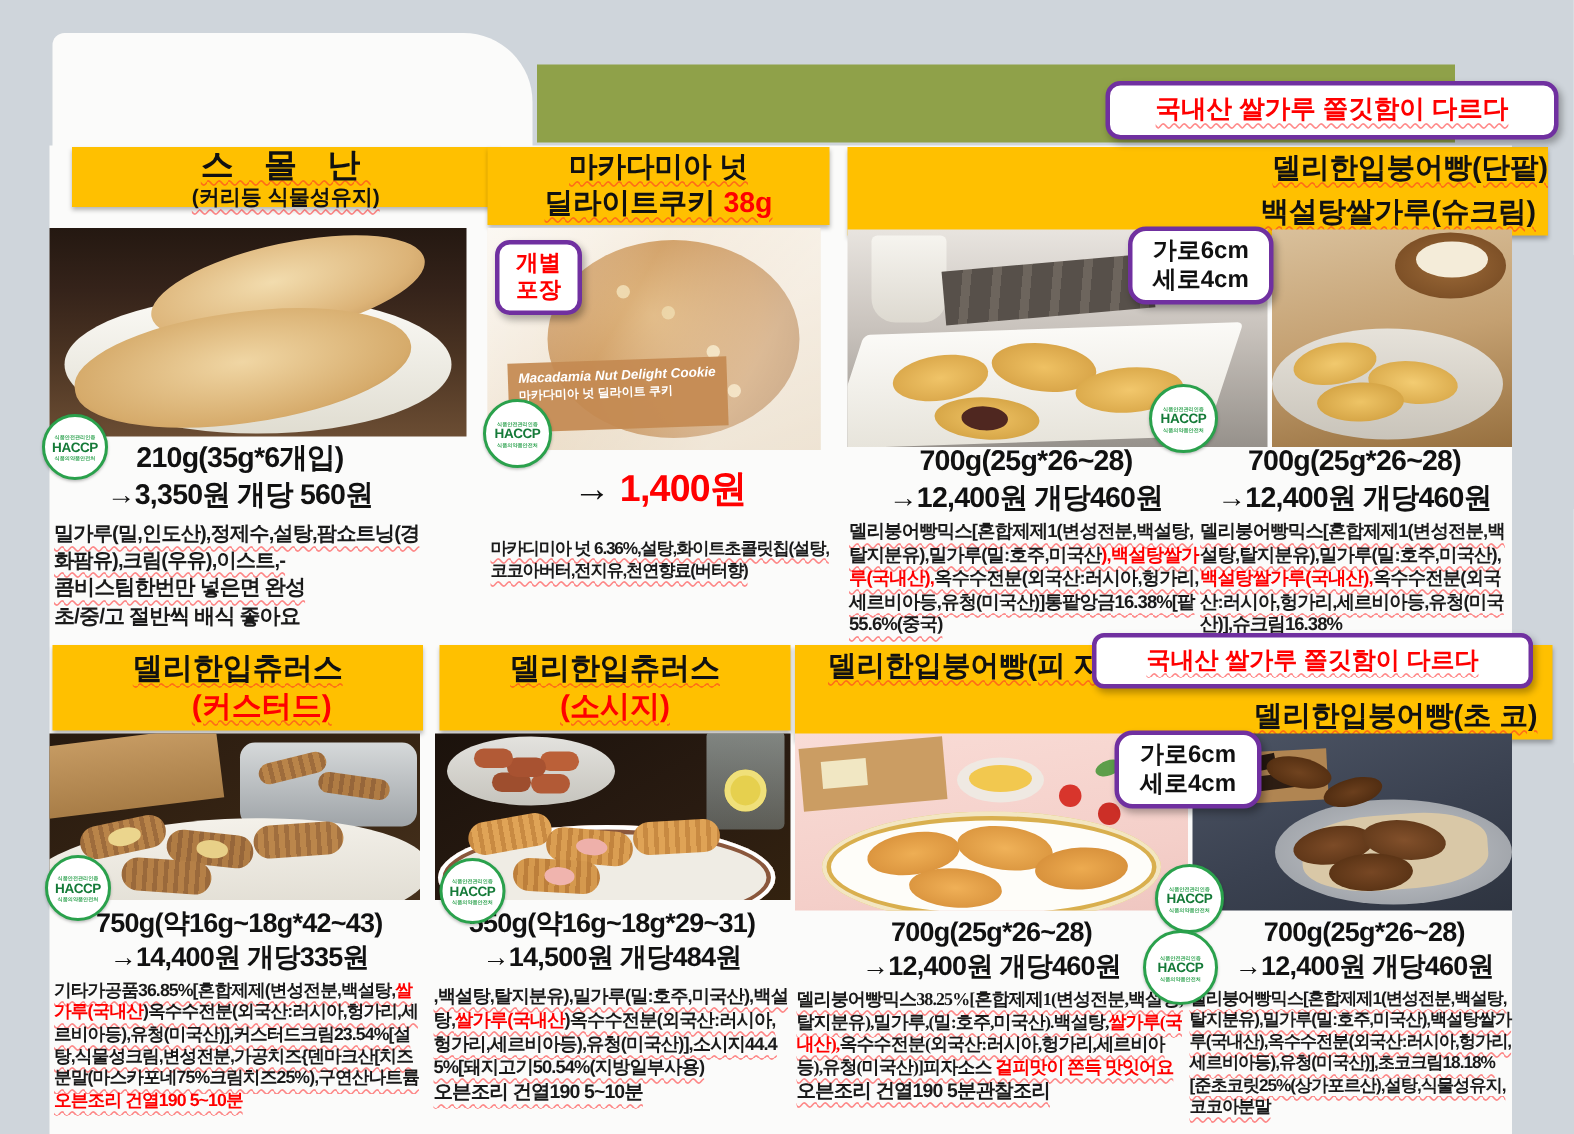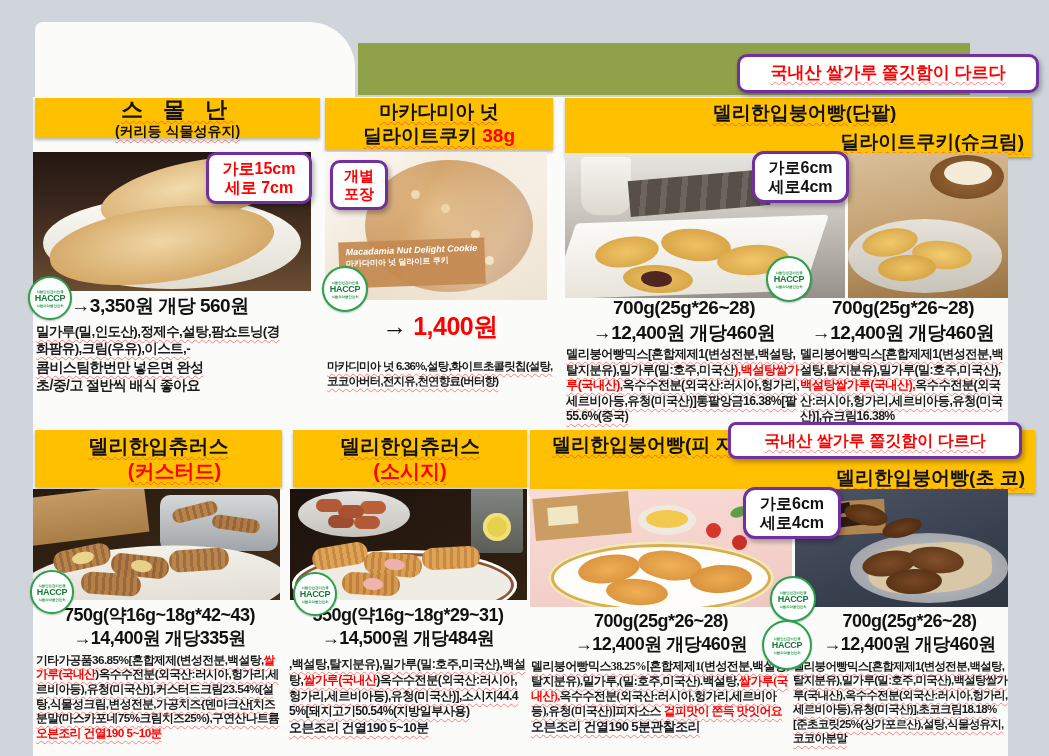--- a/index.html
+++ b/index.html
@@ -27,33 +27,33 @@
 </style>
 </head>
 <body>
 
 <div id="page">
 
   <div class="abs z1" style="left:35px;top:22px;width:320px;height:100px;background:#fbfbfa;border-radius:8px 46px 0 0;"></div>
   <div class="abs z1" style="left:33px;top:97px;width:975px;height:659px;background:#fbfbfa;"></div>
   <div class="abs z1" style="left:358px;top:43px;width:612px;height:52px;background:#8FA149;"></div>
 
-  <div class="abs banner z2" style="left:35px;top:98px;width:285px;height:40px;">
+  <div class="abs banner z2" style="left:48px;top:98px;width:285px;height:40px;">
     <span class="sq" style="font-size:22px;letter-spacing:7px;">스 몰 난</span>
     <span class="sq" style="font-size:14px;">(커리등 식물성유지)</span>
   </div>
 
   <div class="abs banner z2" style="left:325px;top:98px;width:228px;height:52px;">
     <span class="sq" style="font-size:19px;">마카다미아 넛</span>
     <span style="font-size:19px;"><span class="sq">딜라이트쿠키 </span><span class="red sq">38g</span></span>
   </div>
 
   <div class="abs banner split z2" style="left:565px;top:98px;width:467px;height:53px;">
-    <span class="sq" style="font-size:19px;text-align:center;padding-left:12px;">델리한입붕어빵(단팥)</span>
-    <span class="sq" style="font-size:19px;text-align:right;padding-right:8px;">딜라이트쿠키(슈크림)</span>
+    <span class="sq" style="font-size:19px;text-align:right;padding-left:12px;">델리한입붕어빵(단팥)</span>
+    <span class="sq" style="font-size:19px;text-align:right;padding-right:8px;">백설탕쌀가루(슈크림)</span>
   </div>
 
   <div class="abs callout z5" style="left:737px;top:54px;width:296px;height:33px;">
     <span class="red sq" style="font-size:17px;">국내산 쌀가루 쫄깃함이 다르다</span>
   </div>
 
   <div class="ph z2" style="left:33px;top:152px;width:278px;height:139px;background:linear-gradient(180deg,#241811,#35231a 30%,#4a3322 60%,#6b4d33);">
     <div class="s" style="left:10px;top:45px;width:258px;height:92px;border-radius:50%;background:linear-gradient(#fbfaf6,#e0ddd1);"></div>
     <div class="s" style="left:66px;top:10px;width:186px;height:60px;border-radius:50%;transform:rotate(-12deg);background:radial-gradient(ellipse at 45% 40%,#f2dcae,#dcb377 65%,#bd8e52);"></div>
     <div class="s" style="left:16px;top:56px;width:226px;height:74px;border-radius:48% 52% 50% 50%;transform:rotate(-8deg);background:radial-gradient(ellipse at 50% 45%,#f0d6a4,#d6ab6b 70%,#a97943);"></div>
@@ -83,24 +83,20 @@
 
   <div class="ph z2" style="left:848px;top:153px;width:160px;height:145px;background:linear-gradient(170deg,#d9c09b,#c4a071 50%,#97703f);">
     <div class="s" style="right:4px;top:2px;width:74px;height:44px;border-radius:50%;background:radial-gradient(#9c6a38,#7c4f26 75%);"></div>
     <div class="s" style="right:16px;top:8px;width:48px;height:24px;border-radius:50%;background:#f4ecd9;"></div>
     <div class="s" style="left:0px;top:66px;width:154px;height:74px;border-radius:50%;background:linear-gradient(#e6e2da,#c9c4ba);"></div>
     <div class="s" style="left:14px;top:76px;width:56px;height:27px;border-radius:50%;transform:rotate(-10deg);background:radial-gradient(#f1c96e,#d8a849 80%);"></div>
     <div class="s" style="left:64px;top:88px;width:60px;height:28px;border-radius:50%;transform:rotate(6deg);background:radial-gradient(#f3cc72,#d9a94a 80%);"></div>
     <div class="s" style="left:30px;top:102px;width:58px;height:26px;border-radius:50%;transform:rotate(-2deg);background:radial-gradient(#eec466,#d3a243 80%);"></div>
   </div>
 
-  <div class="abs callout z5" style="left:206px;top:152px;width:100px;height:46px;">
-    <span class="red" style="font-size:16px;">가로15cm</span>
-    <span class="red" style="font-size:16px;">세로 7cm</span>
-  </div>
   <div class="abs callout z5" style="left:330px;top:160px;width:52px;height:44px;">
     <span class="red" style="font-size:15px;">개별</span>
     <span class="red" style="font-size:15px;">포장</span>
   </div>
   <div class="abs callout z5" style="left:752px;top:151px;width:91px;height:46px;border-radius:12px;">
     <span style="font-size:16px;">가로6cm</span>
     <span style="font-size:16px;">세로4cm</span>
   </div>
 
   <div class="haccp" style="left:28px;top:276px;width:40px;height:40px;">
@@ -113,20 +109,21 @@
       <span class="h-main">HACCP</span>
       <span class="h-bot">식품의약품안전처</span>
   </div>
   <div class="haccp" style="left:766px;top:256px;width:42px;height:42px;">
     <span class="h-top">식품안전관리인증</span>
       <span class="h-main">HACCP</span>
       <span class="h-bot">식품의약품안전처</span>
   </div>
 
   <div class="abs z3" style="left:36px;top:294px;width:248px;">
+    <div class="price" style="font-size:19px;">210g(35g*6개입)</div>
     <div class="price" style="font-size:19px;">→3,350원 개당 560원</div>
     <div class="ing" style="font-size:13.5px;margin-top:4px;line-height:1.3;"><span class="sq"> 밀가루(밀,인도산),정제수,설탕,팜쇼트닝(경화팜유),크림(우유),이스트,-</span></div>
     <div class="ing red sq" style="font-size:14px;line-height:1.3;">콤비스팀한번만 넣은면 완성</div>
     <div class="ing" style="font-size:14px;line-height:1.3;">초/중/고 절반씩 배식 좋아요</div>
   </div>
 
   <div class="abs z3" style="left:327px;top:306px;width:226px;">
     <div class="price" style="font-size:25px;margin-top:4px;"><span>→  </span><span class="red">1,400원</span></div>
     <div class="ing" style="font-size:11.5px;margin-top:16px;line-height:1.35;letter-spacing:-0.8px;"><span class="sq">마카디미아 넛 6.36%,설탕,화이트초콜릿칩(설탕,코코아버터,전지유,천연향료(버터향)</span></div>
   </div>

